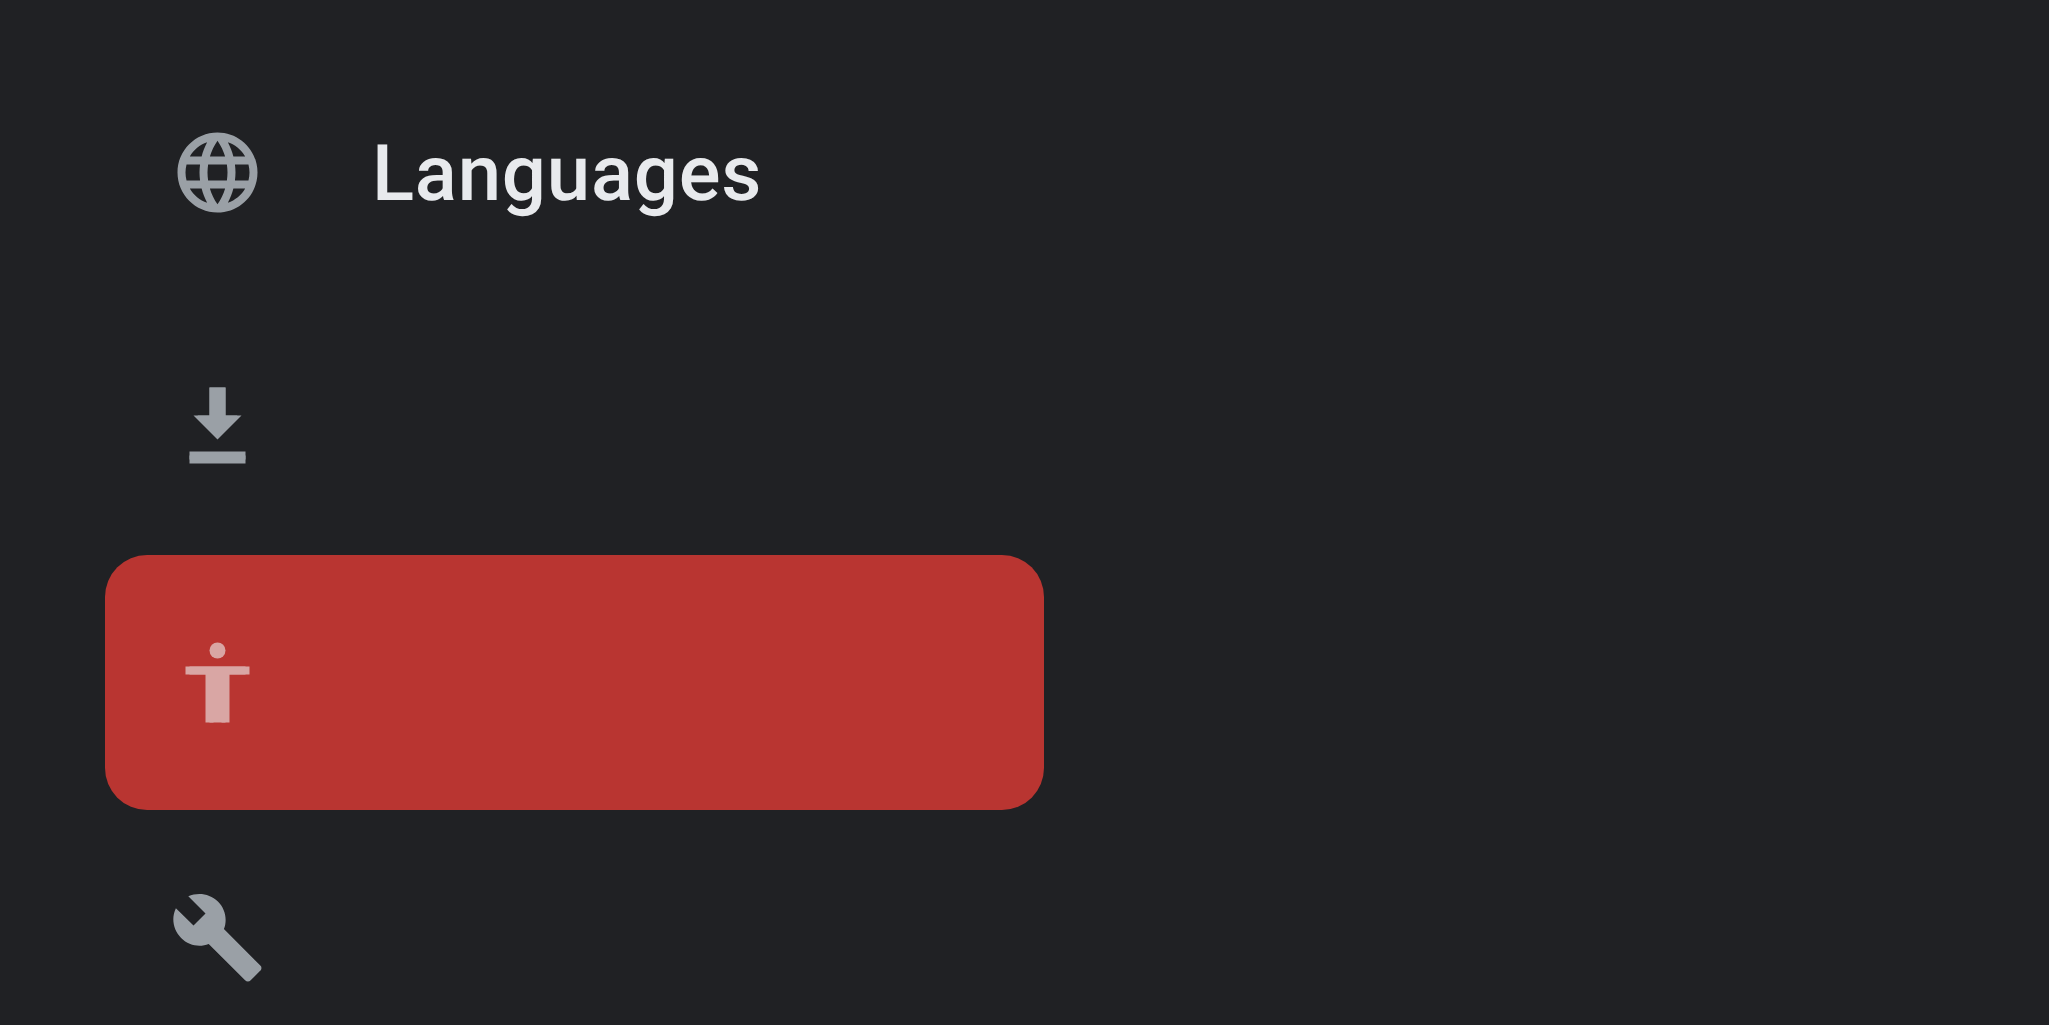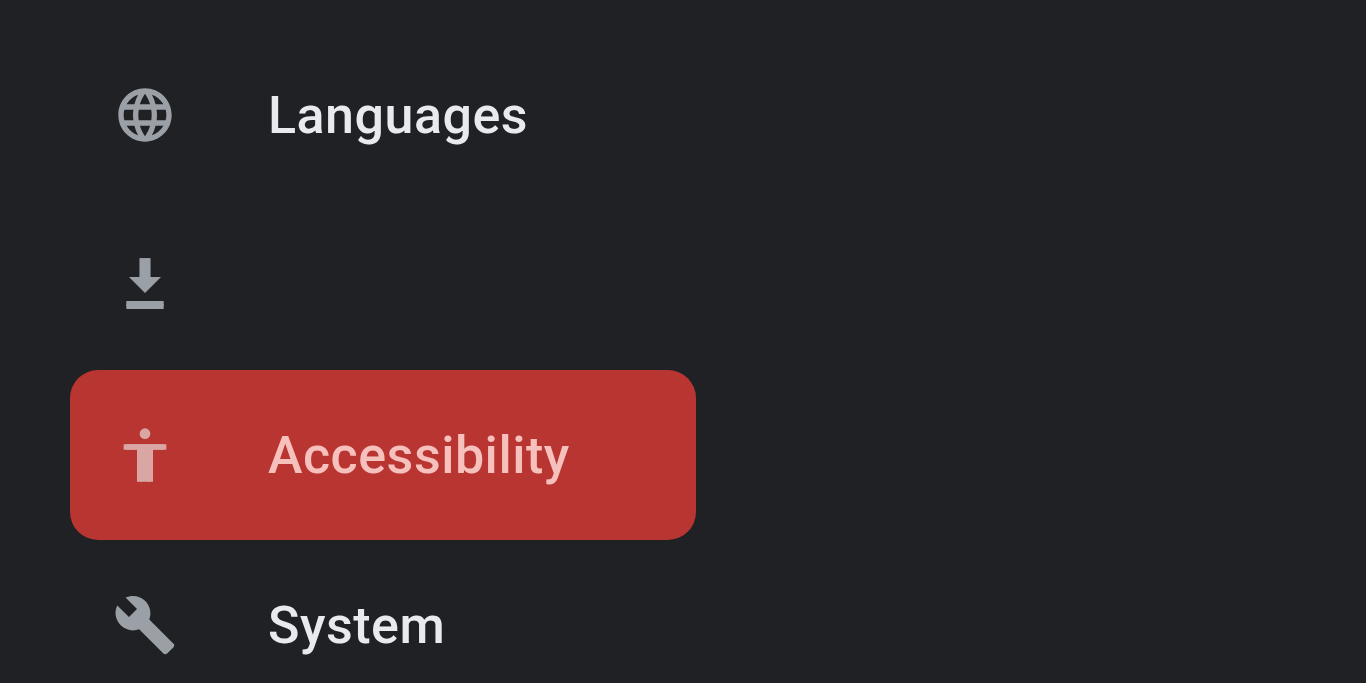--- a/index.html
+++ b/index.html
@@ -37,21 +37,21 @@
       width: 70px;
       height: 70px;
       display: flex;
       align-items: center;
       justify-content: center;
       flex-shrink: 0;
     }
     .sidebar-item .label {
       font-size: 52px;
       font-weight: 500;
-      margin-left: 88px;
+      margin-left: 68px;
       letter-spacing: 0.5px;
     }
     svg {
       fill: #9aa0a6;
     }
     .highlighted svg {
       fill: #d9a6a4;
     }
     .highlighted .label {
       color: #f6c0bd;
@@ -83,25 +83,23 @@
   </div>
 
   <div class="sidebar-item highlighted">
     <span class="icon-wrap">
       <svg viewBox="0 0 24 24" width="64" height="64">
         <circle cx="12" cy="4" r="2"></circle>
         <path d="M19 8H5v2h5v12h2v-6h0v6h2V10h5V8z"></path>
         <path d="M4 8h16v2h-5v12h-2v-6h-2v6H9V10H4z"></path>
       </svg>
     </span>
-    <span class="label">Accessibility</span>
   </div>
 
   <div class="sidebar-item">
     <span class="icon-wrap">
       <svg viewBox="0 0 24 24" width="64" height="64">
         <path d="M22.7 19l-9.1-9.1c.9-2.3.4-5-1.5-6.9-2-2-5-2.4-7.4-1.3L9 6 6 9 1.6 4.7C.4 7.1.9 10.1 2.9 12.1c1.9 1.9 4.6 2.4 6.9 1.5l9.1 9.1c.4.4 1 .4 1.4 0l2.3-2.3c.5-.4.5-1.1.1-1.4z"></path>
       </svg>
     </span>
-    <span class="label">System</span>
   </div>
 
 </div>
 
 </body></html>

